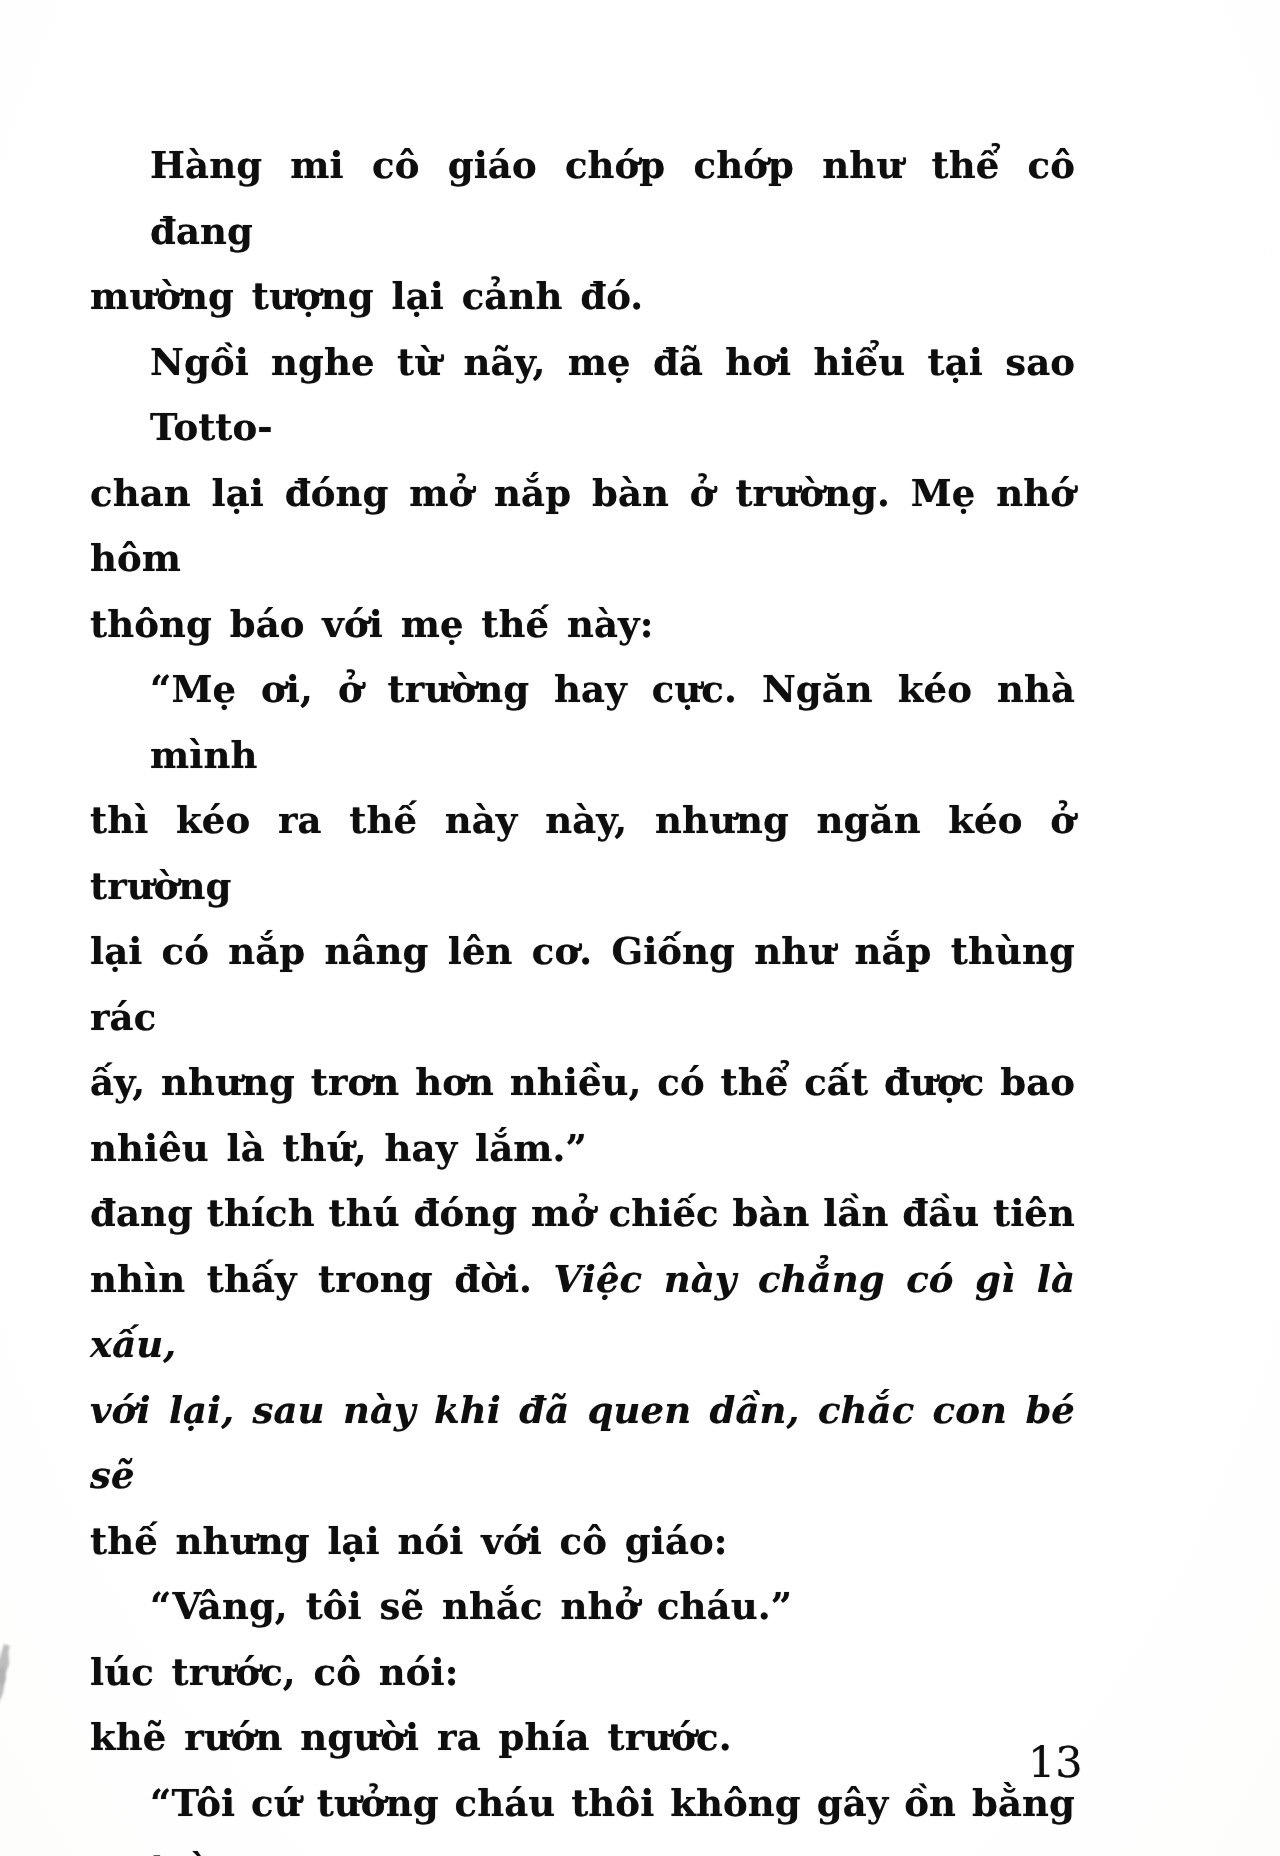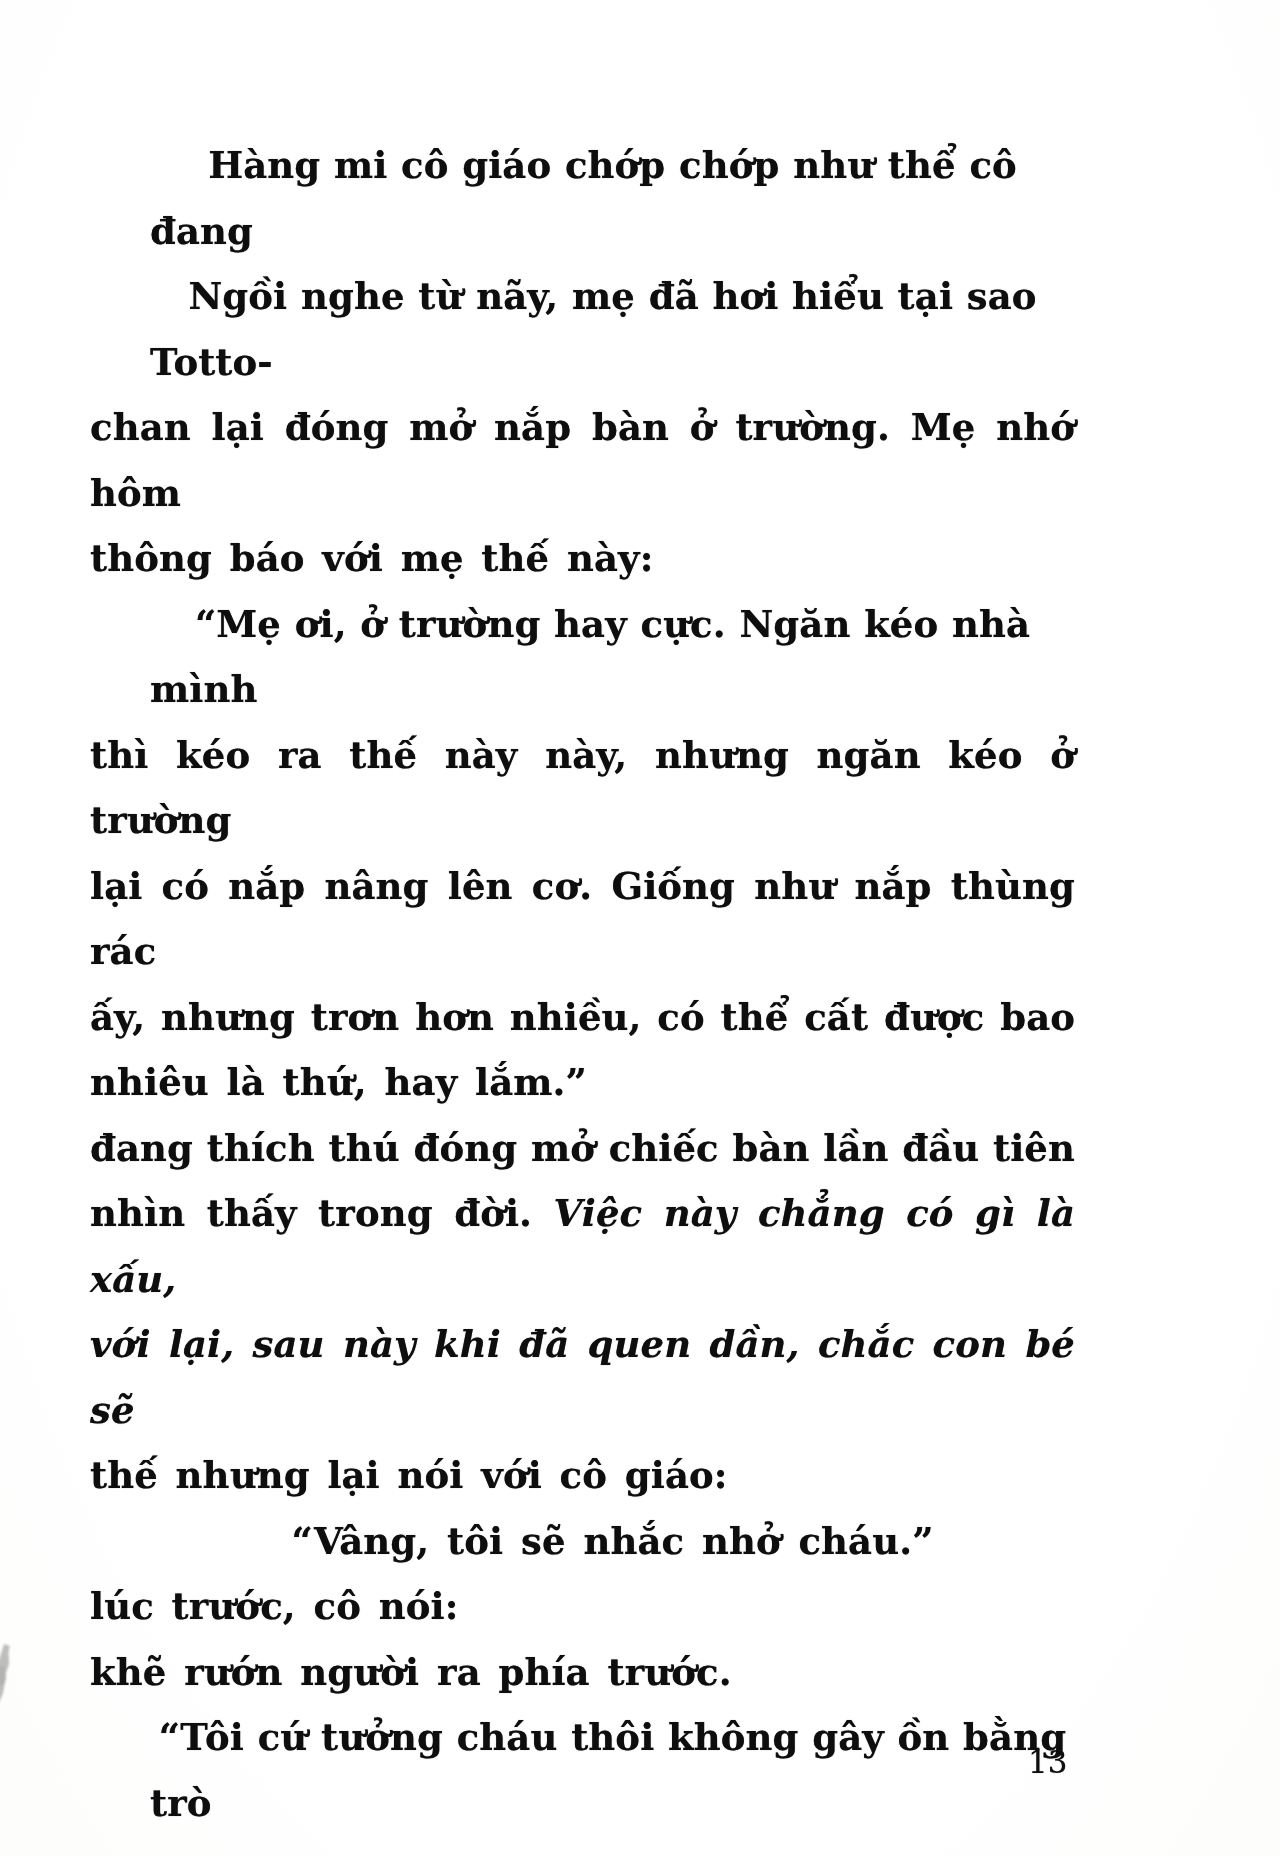--- a/index.html
+++ b/index.html
@@ -33,27 +33,27 @@
     text-align: left;
     word-spacing: 0.13em;
     white-space: normal;
   }
   .line.justify {
     text-align: justify;
     text-align-last: justify;
     text-justify: inter-word;
     word-spacing: 0.02em;
   }
-  .line.indent { padding-left: 60px; text-align: center; }
+  .line.indent { padding-left: 60px; }
   .run-italic { font-style: italic; }
   .page-number {
     position: absolute;
     left: 1028px;
     top: 1738px;
-    font-size: 31px;
+    font-size: 43px;
     line-height: 48px;
     text-shadow: 0 0 0.8px rgba(10,10,10,0.6);
   }
   .ink-smudge {
     position: absolute;
     left: -4px;
     top: 1642px;
     width: 22px;
     height: 64px;
     opacity: 0.55;
@@ -66,20 +66,21 @@
 <div class="page">
 
   <svg class="ink-smudge" viewBox="0 0 22 64" aria-hidden="true">
     <path d="M14 4 C 10 14, 16 18, 11 28 C 7 36, 10 44, 6 54 L 2 62 L 0 40 L 3 18 L 8 2 Z" fill="#8a8a8a"></path>
     <ellipse cx="6" cy="34" rx="4" ry="10" fill="#777777"></ellipse>
   </svg>
 
   <main class="text-block" id="textBlock">
       <p class="para">
         <span class="line justify indent"><span class="run-normal">Hàng mi cô giáo chớp chớp như thể cô đang</span></span>
+        <span class="line"><span class="run-normal">mường tượng lại cảnh đó.</span></span>
       </p>
       <p class="para">
         <span class="line justify indent"><span class="run-normal">Ngồi nghe từ nãy, mẹ đã hơi hiểu tại sao Totto-</span></span>
         <span class="line justify"><span class="run-normal">chan lại đóng mở nắp bàn ở trường. Mẹ nhớ hôm</span></span>
         <span class="line"><span class="run-normal">thông báo với mẹ thế này:</span></span>
       </p>
       <p class="para">
         <span class="line justify indent"><span class="run-normal">“Mẹ ơi, ở trường hay cực. Ngăn kéo nhà mình</span></span>
         <span class="line justify"><span class="run-normal">thì kéo ra thế này này, nhưng ngăn kéo ở trường</span></span>
         <span class="line justify"><span class="run-normal">lại có nắp nâng lên cơ. Giống như nắp thùng rác</span></span>

